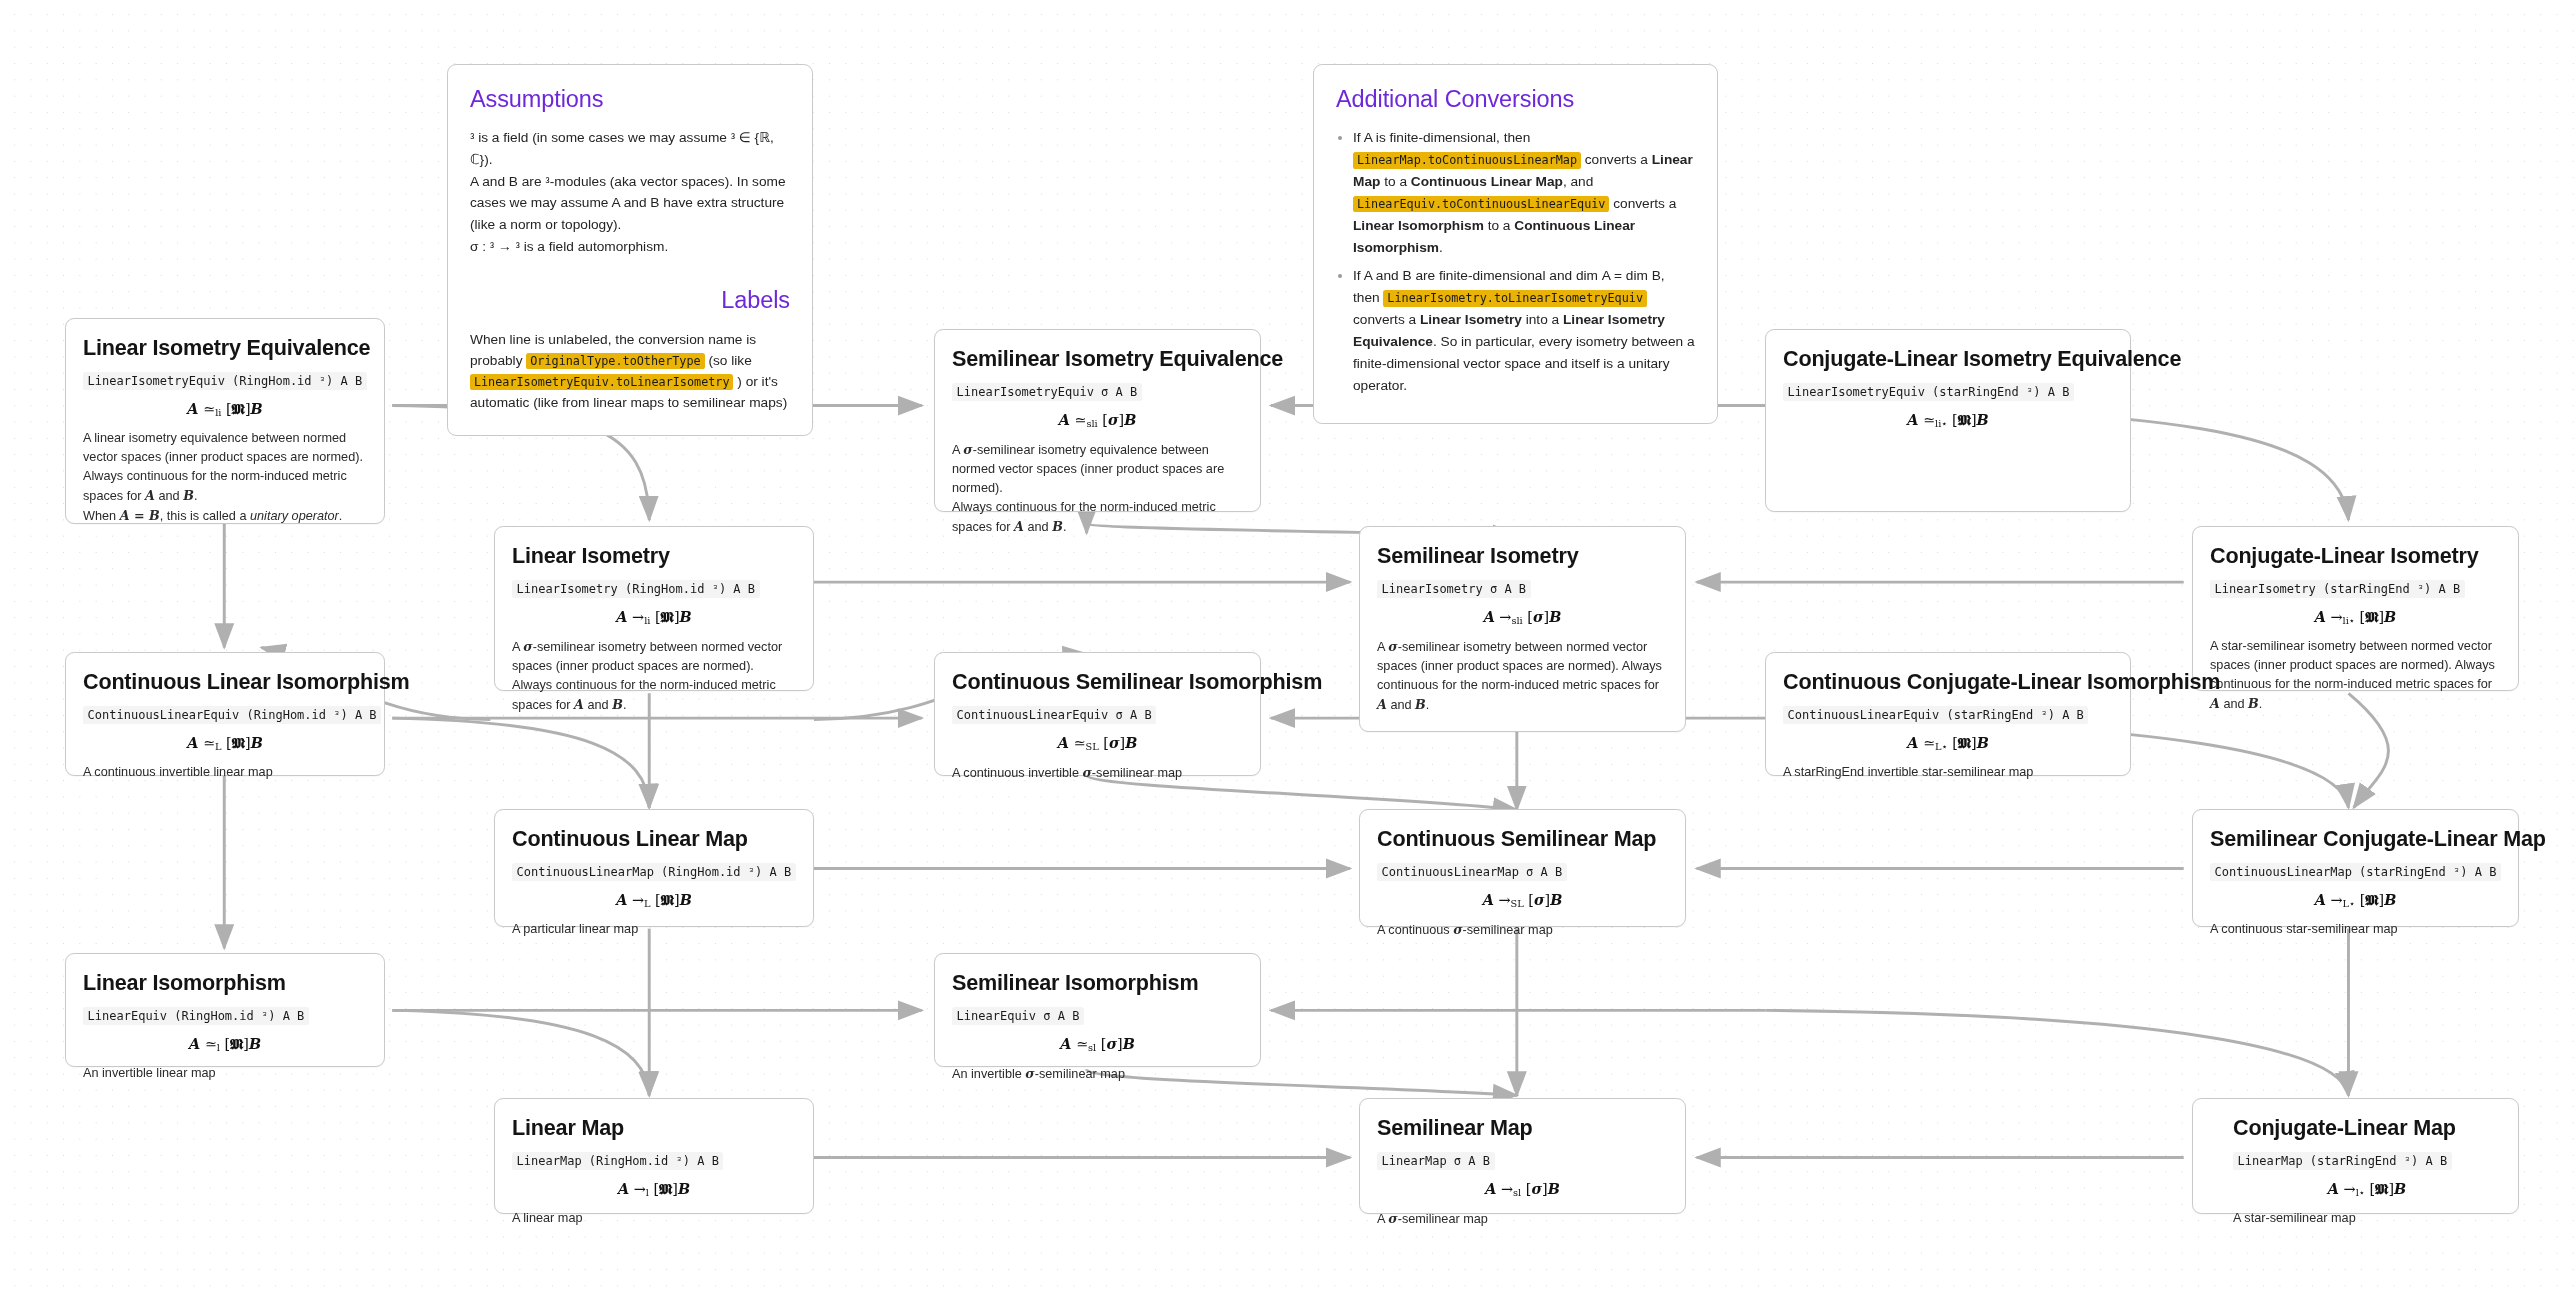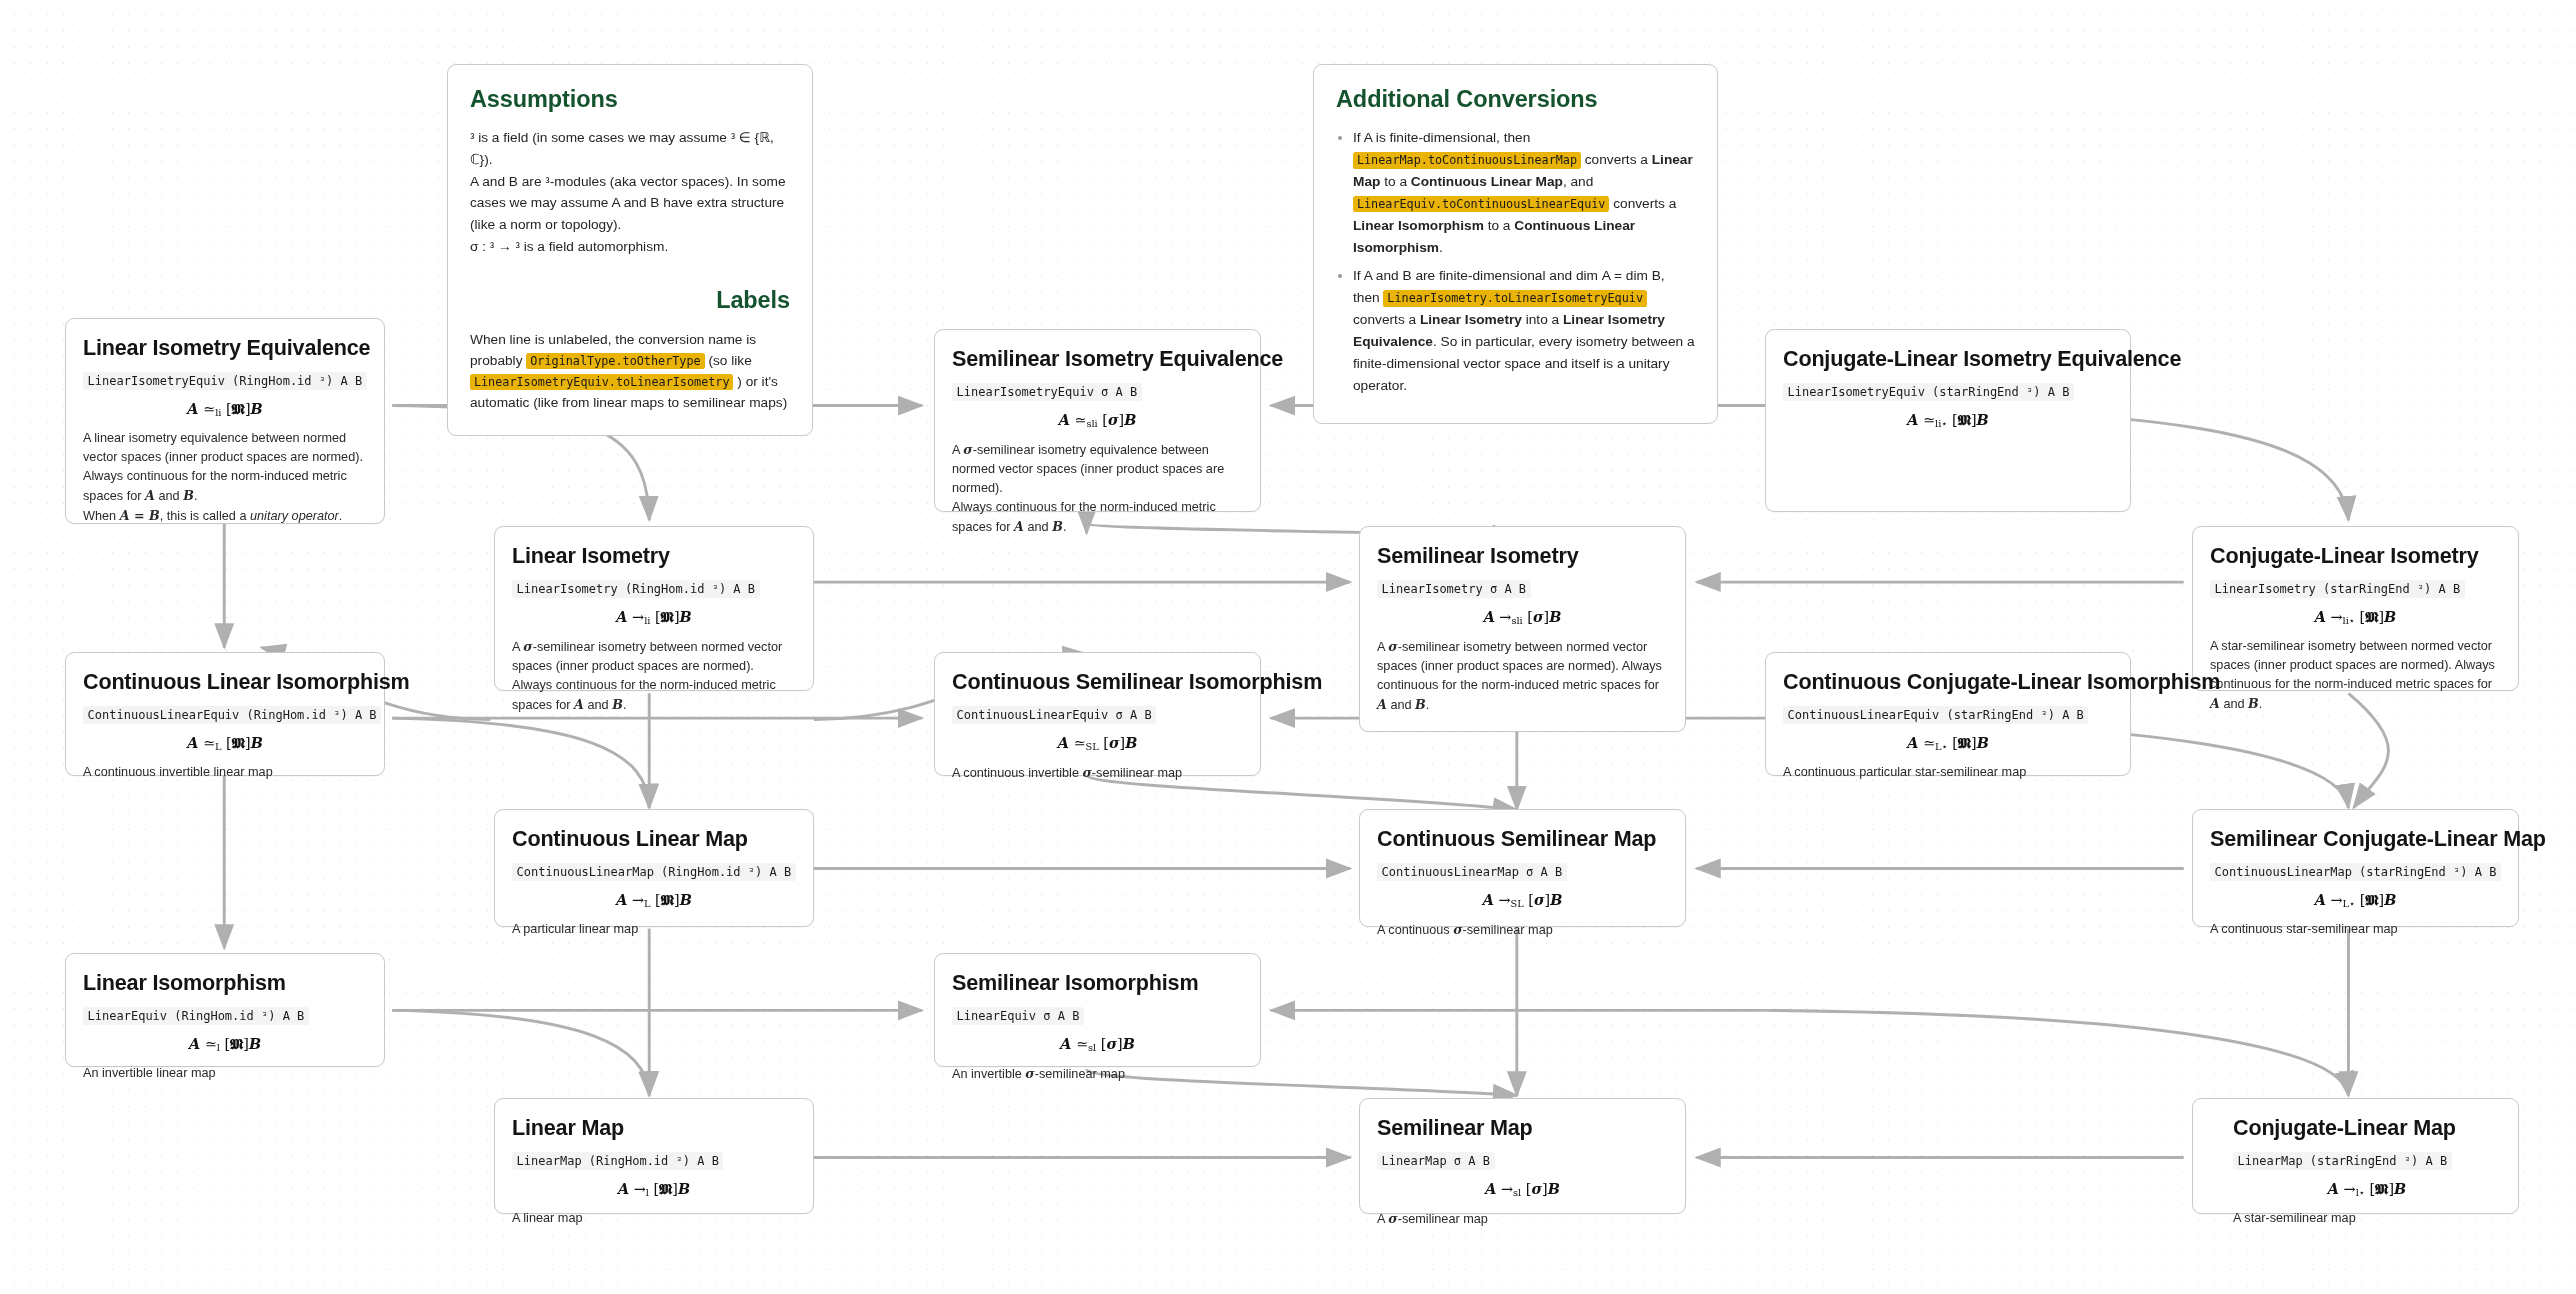--- a/index.html
+++ b/index.html
@@ -26,21 +26,21 @@
     box-shadow: 0 0.7px 1.3px rgba(0,0,0,0.03);
   }
   .note {
     position:absolute;
     background:#ffffff;
     border:1.3px solid #c9c9c9;
     border-radius: 9.2px;
     padding: 17px 22px 19.6px 22px;
   }
   .note h2 {
-    font-size: 23.5px; font-weight: 700; color:#14532d;
+    font-size: 23.5px; font-weight: 400; color:#6d28d9;
     margin: 3.9px 0 14.4px 0; letter-spacing:-0.1px;
   }
   .note h2.second { margin-top: 30px; text-align: right; }
   .note p {
     font-size: 13.7px; line-height: 1.55; color:#242424; margin:0 0 1.3px 0;
   }
   .note ul { margin: 2.6px 0 0 0; padding-left: 17px; }
   .note li { font-size: 13.7px; line-height:1.6; color:#242424; margin-bottom:6.5px; }
   .note li::marker { color:#9a9a9a; }
 
@@ -253,21 +253,21 @@
     <h3>Continuous Semilinear Isomorphism</h3>
     <span class="code">ContinuousLinearEquiv σ A B</span>
     <div class="math"><i>A</i> ≃<span class="sub">SL</span> [<i>σ</i>]<i>B</i></div>
     <div class="desc">A continuous invertible <span class="mv">σ</span>-semilinear map</div>
   </div>
 
   <div class="card" style="left:1765px; top:652px; width:366px; height:124px;">
     <h3>Continuous Conjugate-Linear Isomorphism</h3>
     <span class="code">ContinuousLinearEquiv (starRingEnd ᵌ) A B</span>
     <div class="math"><i>A</i> ≃<span class="sub">L⋆</span> [<span class="bb">𝕸</span>]<i>B</i></div>
-    <div class="desc">A continuous particular star-semilinear map</div>
+    <div class="desc">A starRingEnd invertible star-semilinear map</div>
   </div>
 
   <div class="card" style="left:494px; top:809px; width:320px; height:118px;">
     <h3>Continuous Linear Map</h3>
     <span class="code">ContinuousLinearMap (RingHom.id ᵌ) A B</span>
     <div class="math"><i>A</i> →<span class="sub">L</span> [<span class="bb">𝕸</span>]<i>B</i></div>
     <div class="desc">A particular linear map</div>
   </div>
 
   <div class="card" style="left:1359px; top:809px; width:327px; height:118px;">

